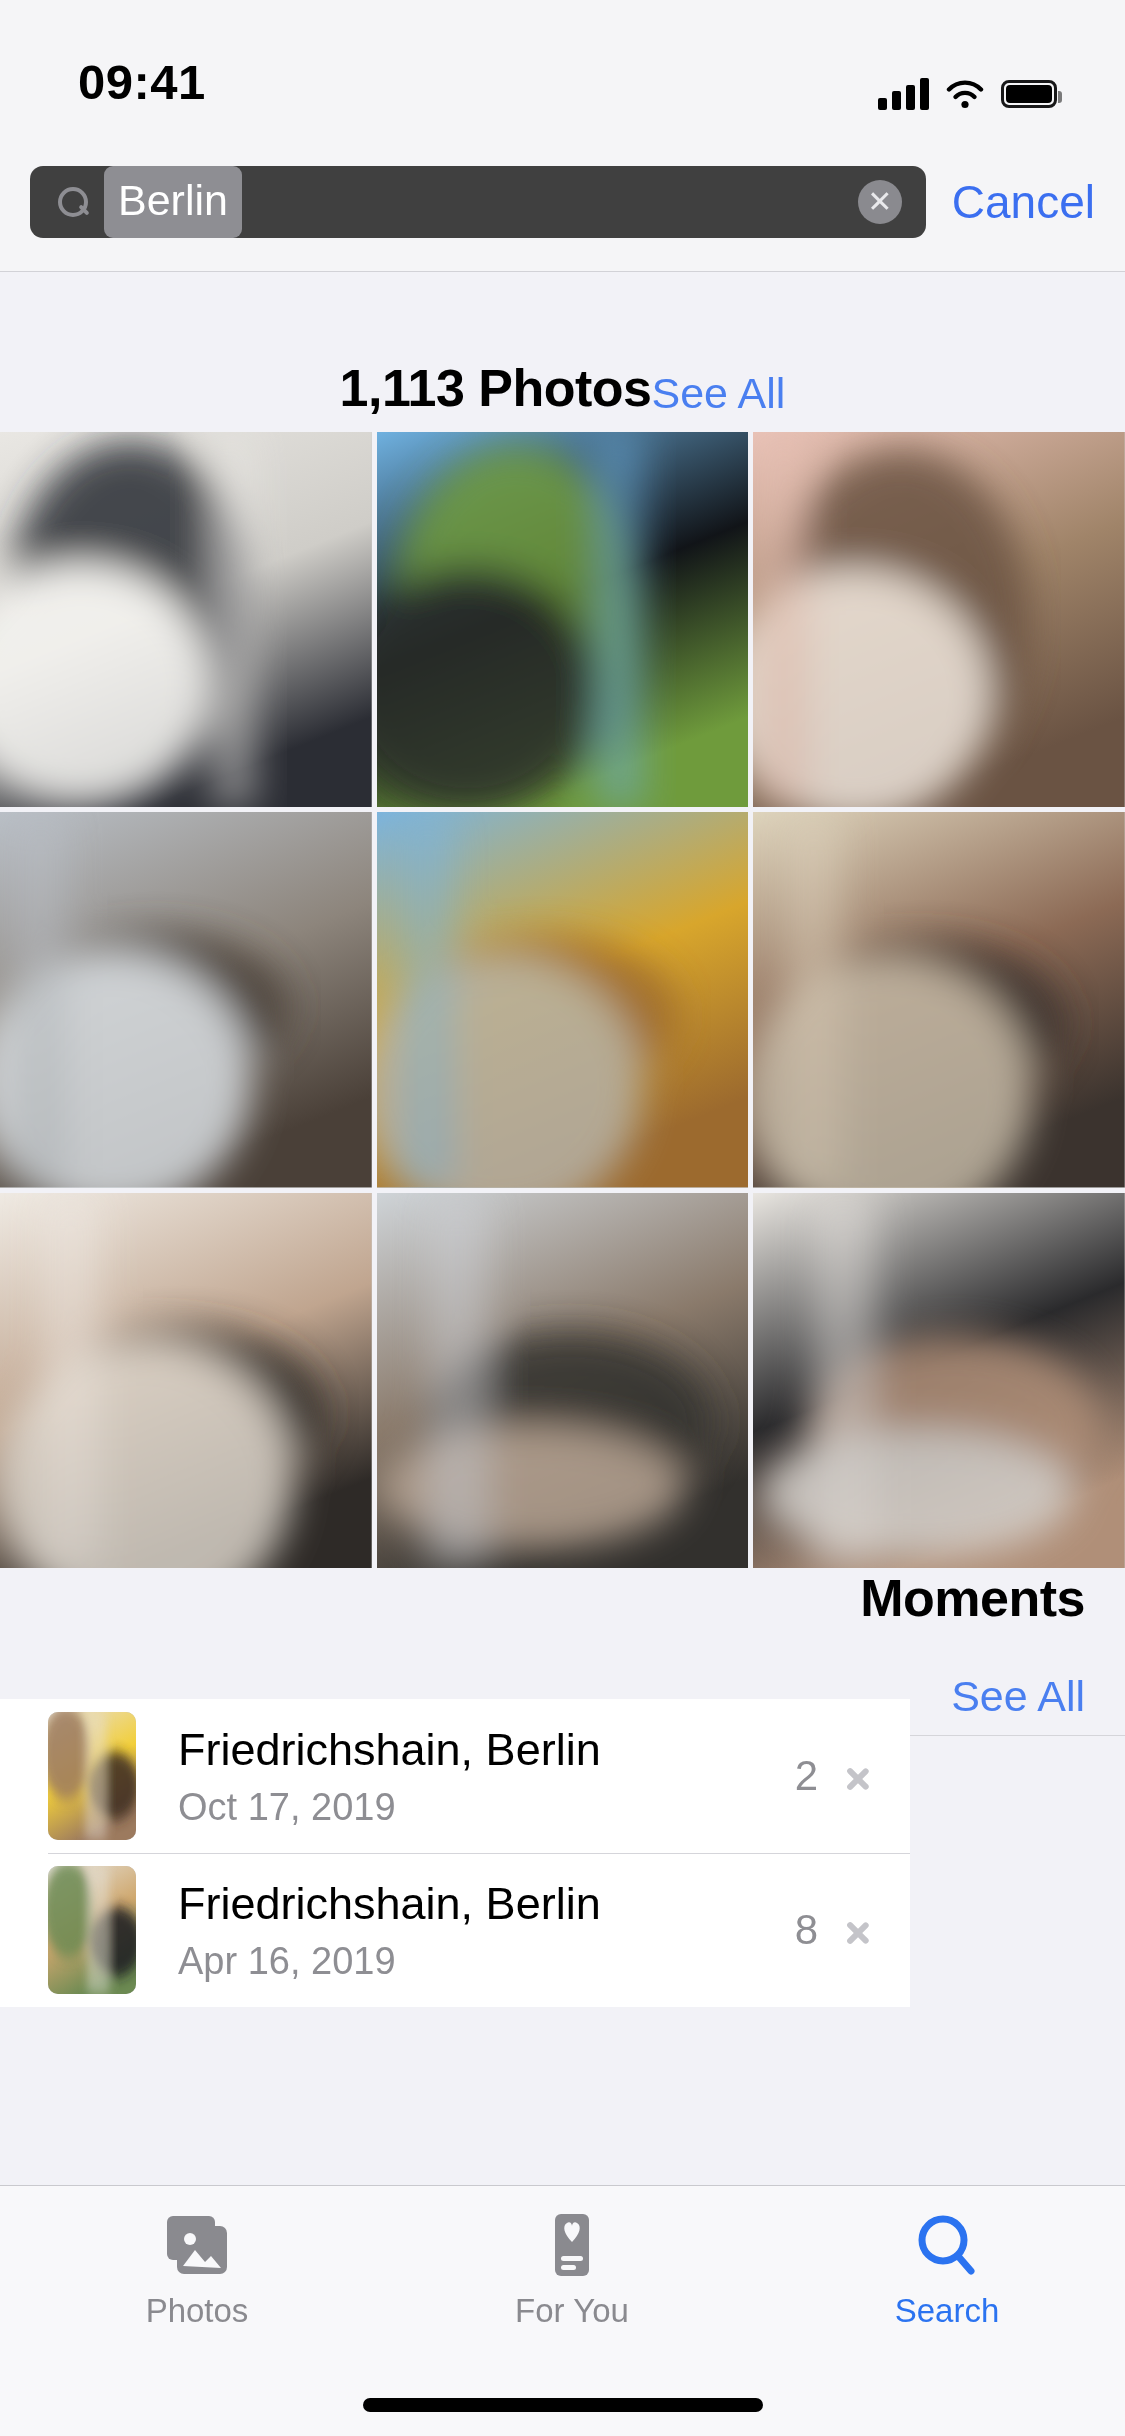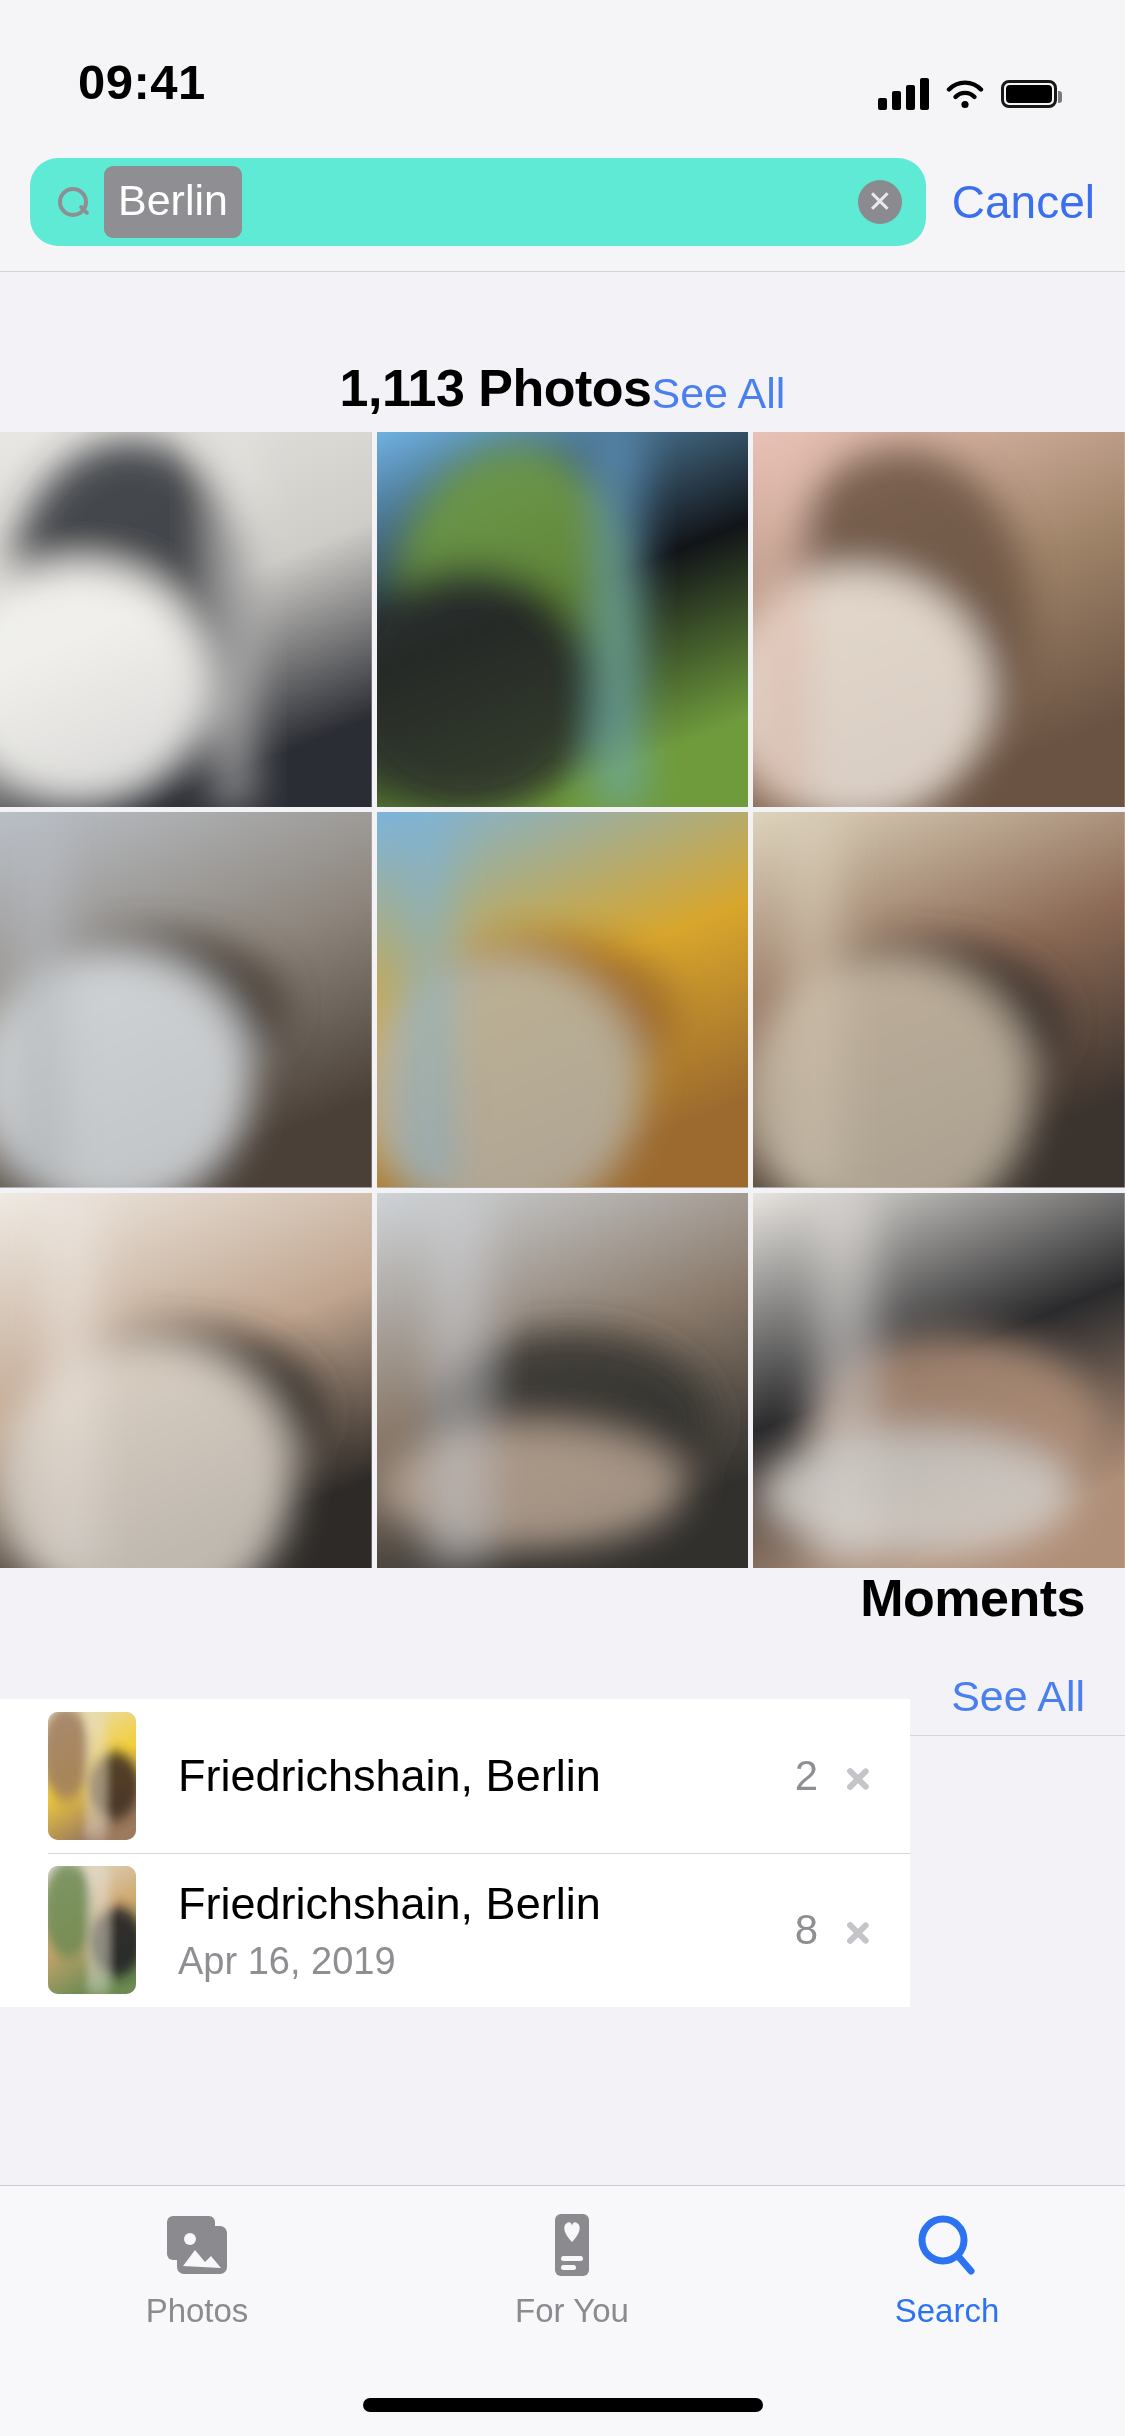--- a/index.html
+++ b/index.html
@@ -33,21 +33,21 @@
   .batt b { display:block; width:100%; height:100%; background:#000; border-radius:4px; }
 
   
   .searchbar {
     position:absolute; top:132px; left:0; width:1125px; height:140px;
     background:#f5f5f7;
     display:flex; align-items:center; padding:0 30px;
     border-bottom:1px solid #d2d2d7;
   }
   .searchfield {
-    flex:1; height:88px; background:#5eead4; border-radius:28px;
+    flex:1; height:72px; background:#404040; border-radius:13px;
     display:flex; align-items:center; padding:0 22px 0 26px; position:relative;
   }
   .mag-sm { width:34px; height:34px; flex:0 0 34px; position:relative; }
   .mag-sm::before { content:""; position:absolute; left:2px; top:2px; width:22px; height:22px;
       border:4px solid #8e8e93; border-radius:50%; }
   .mag-sm::after { content:""; position:absolute; left:22px; top:23px; width:12px; height:4px;
       background:#8e8e93; border-radius:3px; transform:rotate(45deg); }
   .token {
     margin-left:14px; background:#8e8e93; color:#fff;
     font-size:43px; line-height:1; padding:13px 14px 16px; border-radius:9px;
@@ -370,20 +370,21 @@
     <rect width="100" height="100" fill="url(#g20)"></rect>
     <g filter="url(#b20)" opacity="0.85">
       <ellipse cx="20.52391975308642" cy="32.10292352537723" rx="27.49023491083676" ry="36.71008230452675" fill="#9c7a5e"></ellipse>
       <ellipse cx="74.78116426611797" cy="57.613511659807955" rx="28.639814814814816" ry="26.73556241426612" fill="#3a2c22"></ellipse>
       <rect x="41.95807613168724" y="0" width="24.569958847736626" height="100" fill="#e7dfd2" opacity="0.55"></rect>
     </g>
   </svg>
         </div>
     <div class="moment-text">
       <div class="moment-title">Friedrichshain, Berlin</div>
+      <div class="moment-date">Oct 17, 2019</div>
     </div>
     <div class="moment-count">2</div>
     <div class="chev"></div>
       </div>
       <div class="moment-row">
         <div class="thumb" aria-label="Blonde woman smiling in front of a plant indoors">
           <svg viewBox="0 0 100 100" preserveAspectRatio="none">
     <defs>
       <linearGradient id="g21" x1="0" y1="0" x2="0.4" y2="1">
         <stop offset="0%" stop-color="#e6e3db"></stop>

